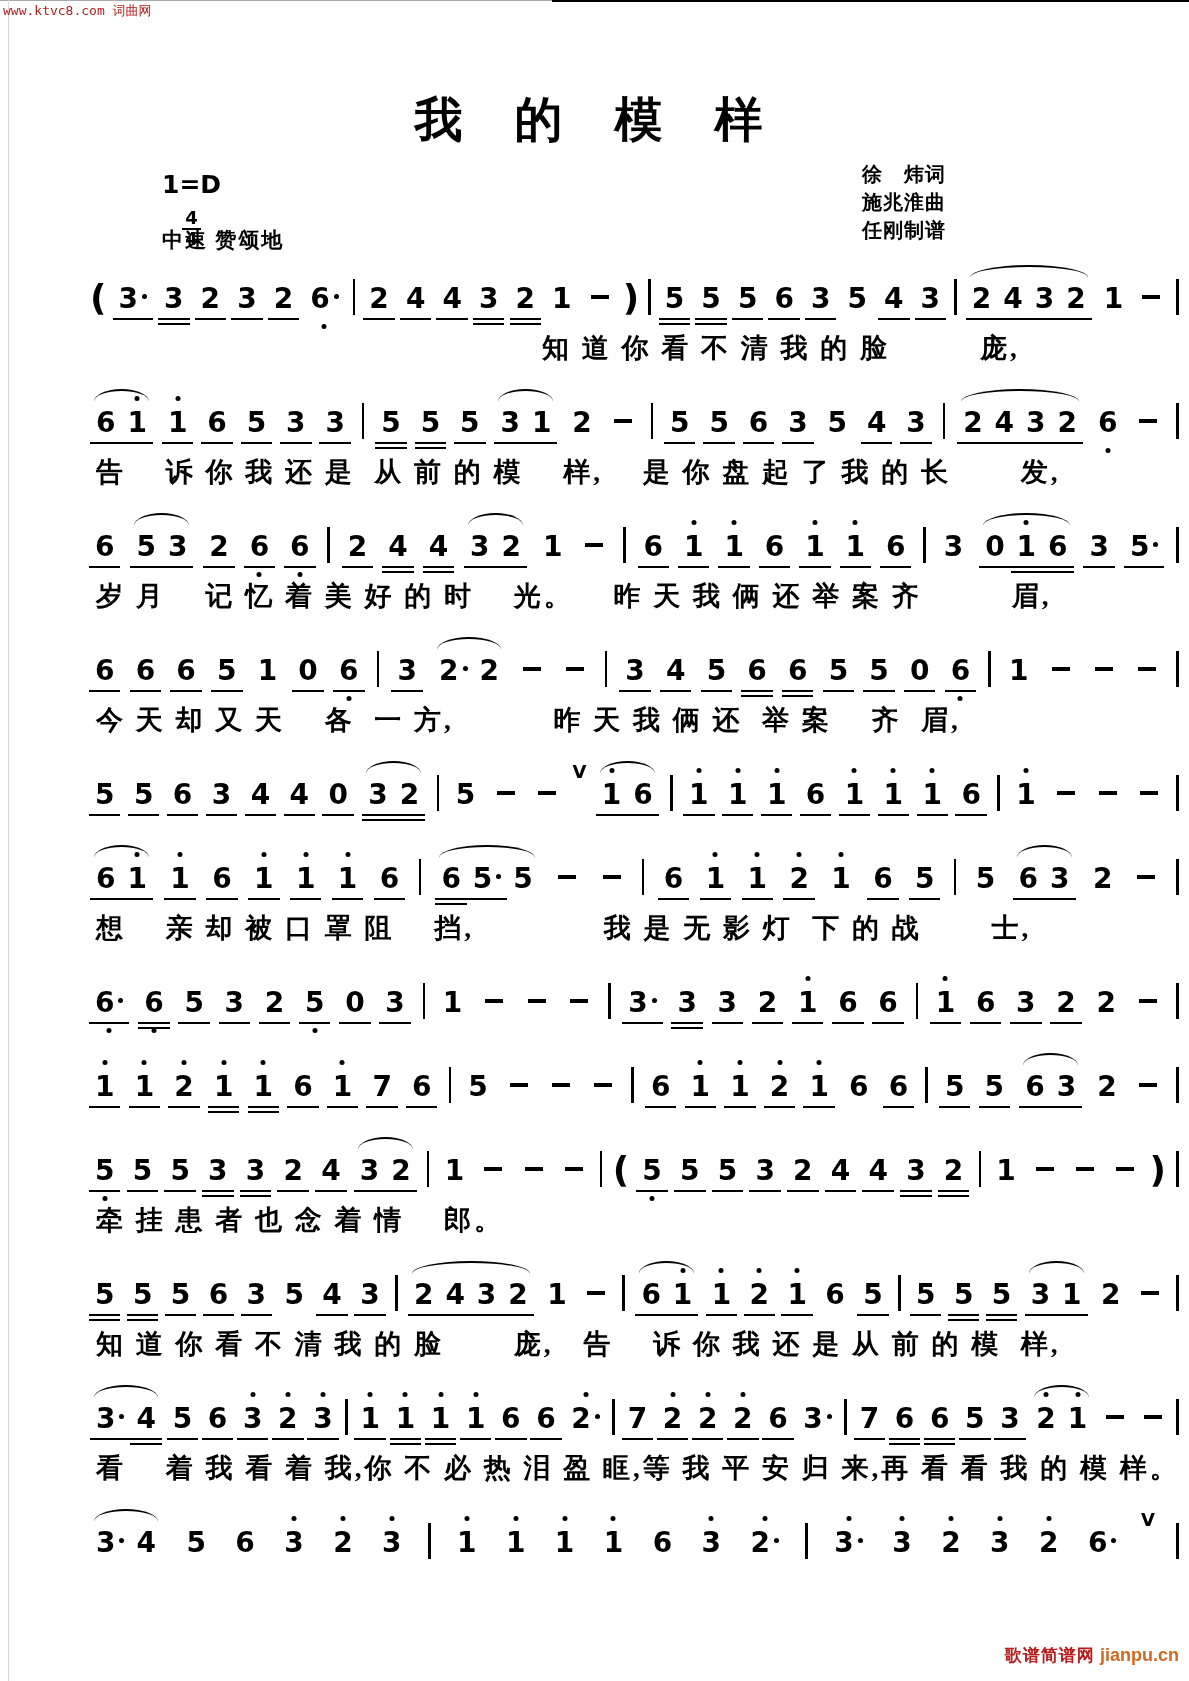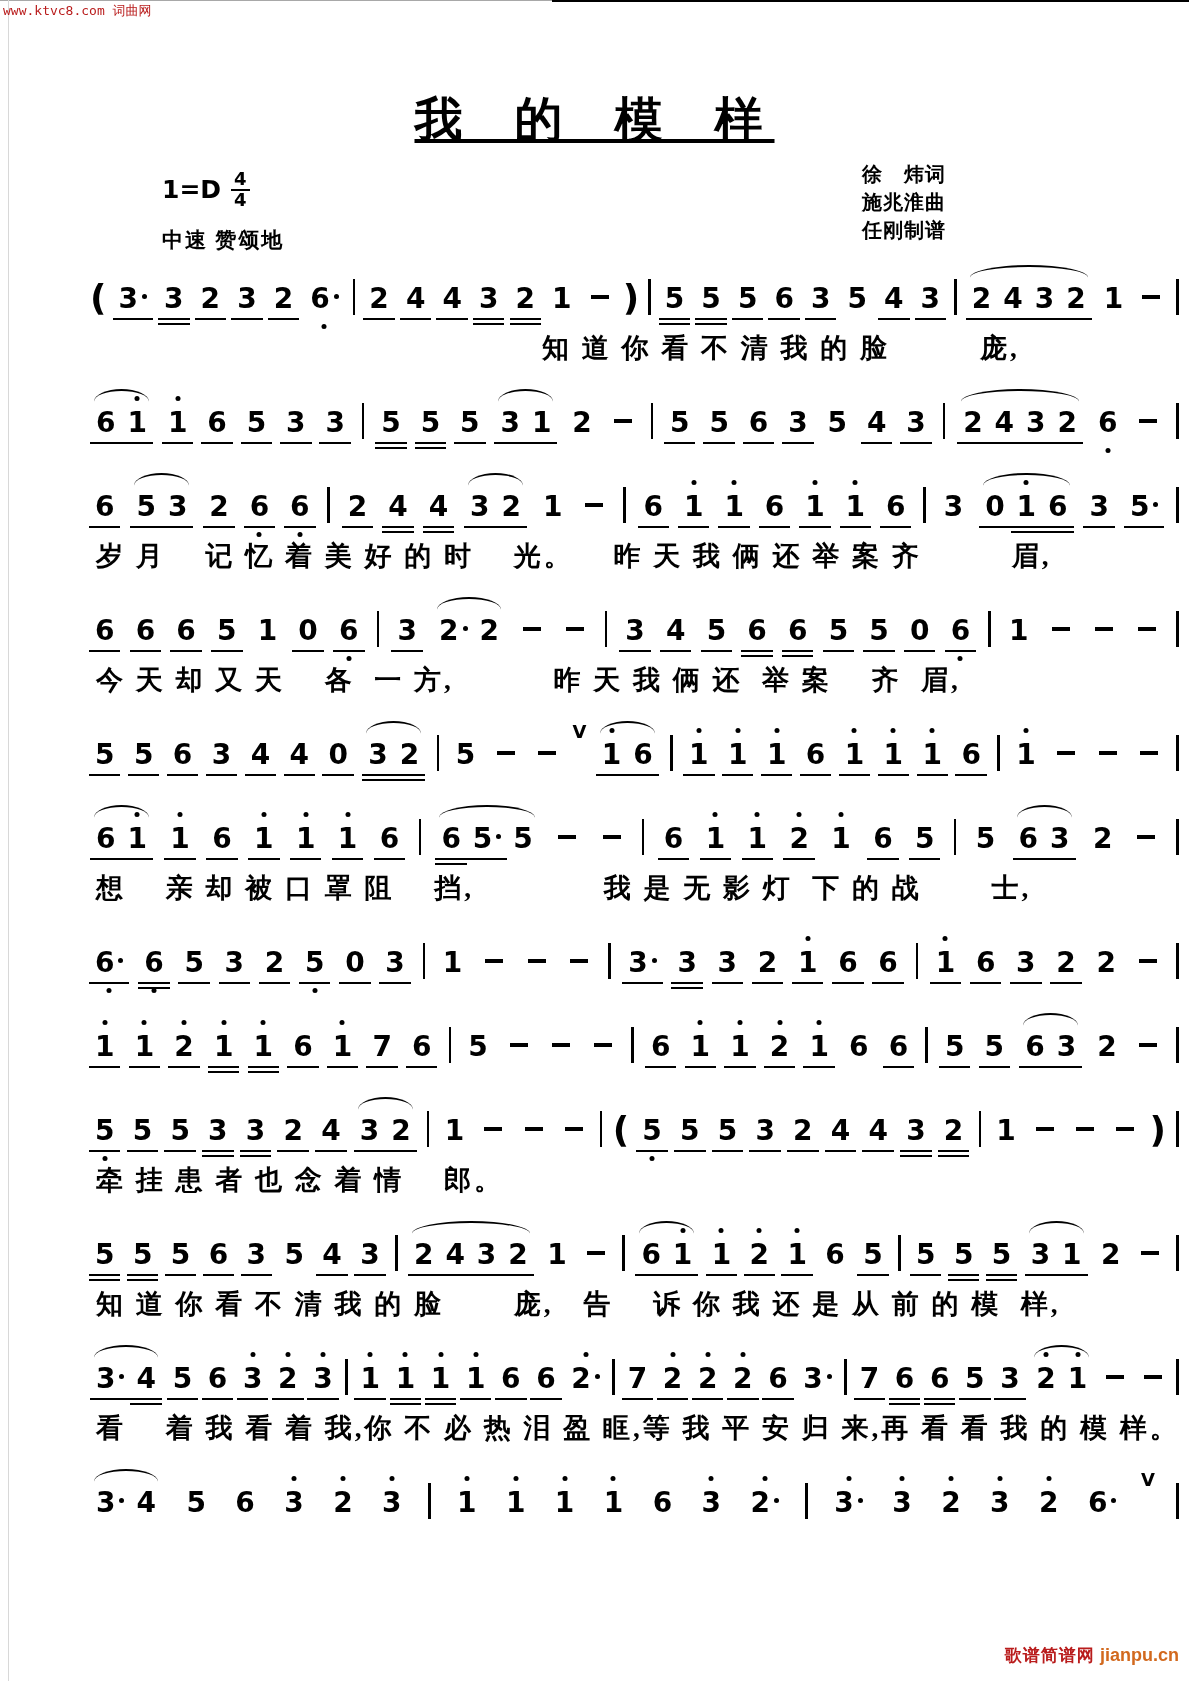--- a/index.html
+++ b/index.html
@@ -2,23 +2,23 @@
 <html><head>
 <meta charset="utf-8">
 <style>
   html,body{margin:0;padding:0;background:#e8e8e8;}
   .page{position:relative;width:1189px;height:1681px;margin:0 auto;background:#ffffff;overflow:hidden;color:#000;}
   .frame-top{position:absolute;top:0;left:0;right:0;height:1px;background:#a8a8a8;}
   .frame-left{position:absolute;top:0;left:8px;width:1px;height:100%;background:#d8d8d8;}
   .top-black-line{position:absolute;top:0;left:552px;width:637px;height:2px;background:#000;}
   .watermark{position:absolute;top:2px;left:3px;font:13px "DejaVu Sans Mono", monospace;color:#b91c1c;}
   .title{position:absolute;top:88px;left:0;width:100%;text-align:center;
-         font:bold 48px "Liberation Serif", serif;letter-spacing:12px;word-spacing:16px;text-decoration:underline;}
+         font:bold 48px "Liberation Serif", serif;letter-spacing:12px;word-spacing:16px;}
   .keyrow{position:absolute;top:170px;left:162px;display:flex;align-items:center;gap:10px;
-          font:bold 25px "DejaVu Sans", sans-serif;}
+          font:bold 25px "DejaVu Sans", sans-serif;flex-direction:column;}
   .frac{display:inline-block;text-align:center;font:bold 18px "DejaVu Sans", sans-serif;line-height:1.05;}
   .frac .ftop{display:block;border-bottom:2px solid #000;padding:0 3px;}
   .frac .fbot{display:block;padding:0 3px;}
   .tempo{position:absolute;top:226px;left:162px;font:600 21px "Liberation Serif", serif;letter-spacing:2px;}
   .credits{position:absolute;top:160px;left:862px;font:600 20px "Liberation Serif", serif;line-height:28px;letter-spacing:1px;}
   #score{position:absolute;top:254px;left:90px;right:8px;}
   .system{margin-bottom:8px;}
   .noterow{position:relative;display:flex;align-items:baseline;justify-content:space-between;
            height:58px;padding-top:18px;font:bold 28px "DejaVu Sans", sans-serif;white-space:nowrap;}
   .note{position:relative;display:inline-block;margin:0 5px;}
@@ -126,20 +126,21 @@
           <span class="note"><span class="num">3</span><span class="u1"></span></span>
           <span class="note"><span class="num">5</span></span>
           <span class="note"><span class="num">4</span><span class="u1"></span></span>
           <span class="note"><span class="num">3</span><span class="u1"></span></span>
           <span class="bar"></span>
           <span class="slur"><span class="note"><span class="num">2</span><span class="u1"></span></span><span class="note"><span class="num">4</span><span class="u1"></span></span><span class="note"><span class="num">3</span><span class="u1"></span></span><span class="note"><span class="num">2</span><span class="u1"></span></span></span>
           <span class="note"><span class="num">6</span><span class="od lo"></span></span>
           <span class="dash"></span>
           <span class="bar"></span>
         </div>
+        <div class="lyricrow" style="padding-left: 6px;">告　 诉 你 我 还 是  从 前 的 模　 样,　 是 你 盘 起 了 我 的 长　　 发,</div>
       </div>
       <div class="system">
         <div class="noterow">
           <span class="note"><span class="num">6</span><span class="u1"></span></span>
           <span class="slur"><span class="note"><span class="num">5</span><span class="u1"></span></span><span class="note"><span class="num">3</span><span class="u1"></span></span></span>
           <span class="note"><span class="num">2</span><span class="u1"></span></span>
           <span class="note"><span class="num">6</span><span class="od lo"></span><span class="u1"></span></span>
           <span class="note"><span class="num">6</span><span class="od lo"></span><span class="u1"></span></span>
           <span class="bar"></span>
           <span class="note"><span class="num">2</span><span class="u1"></span></span>

